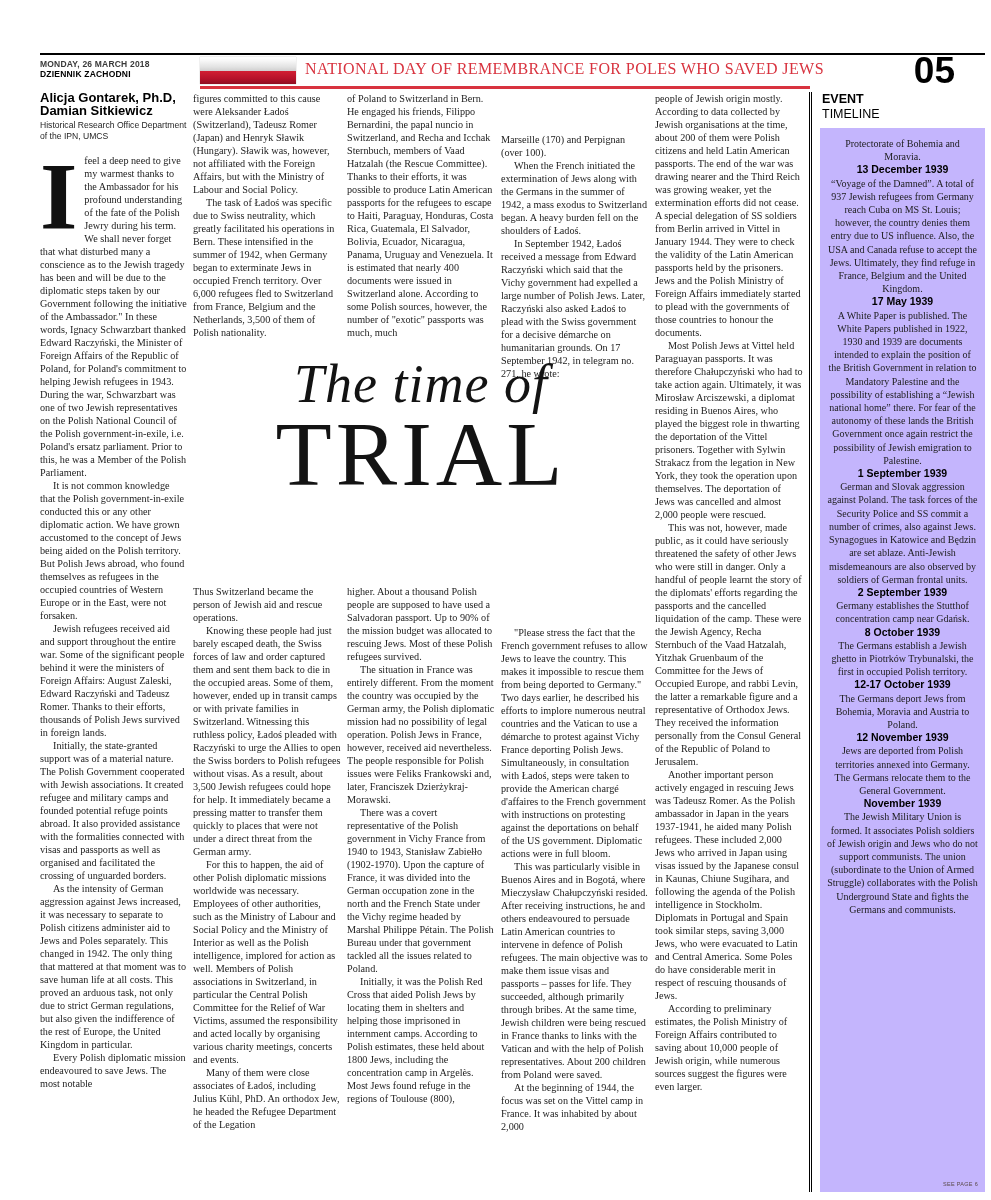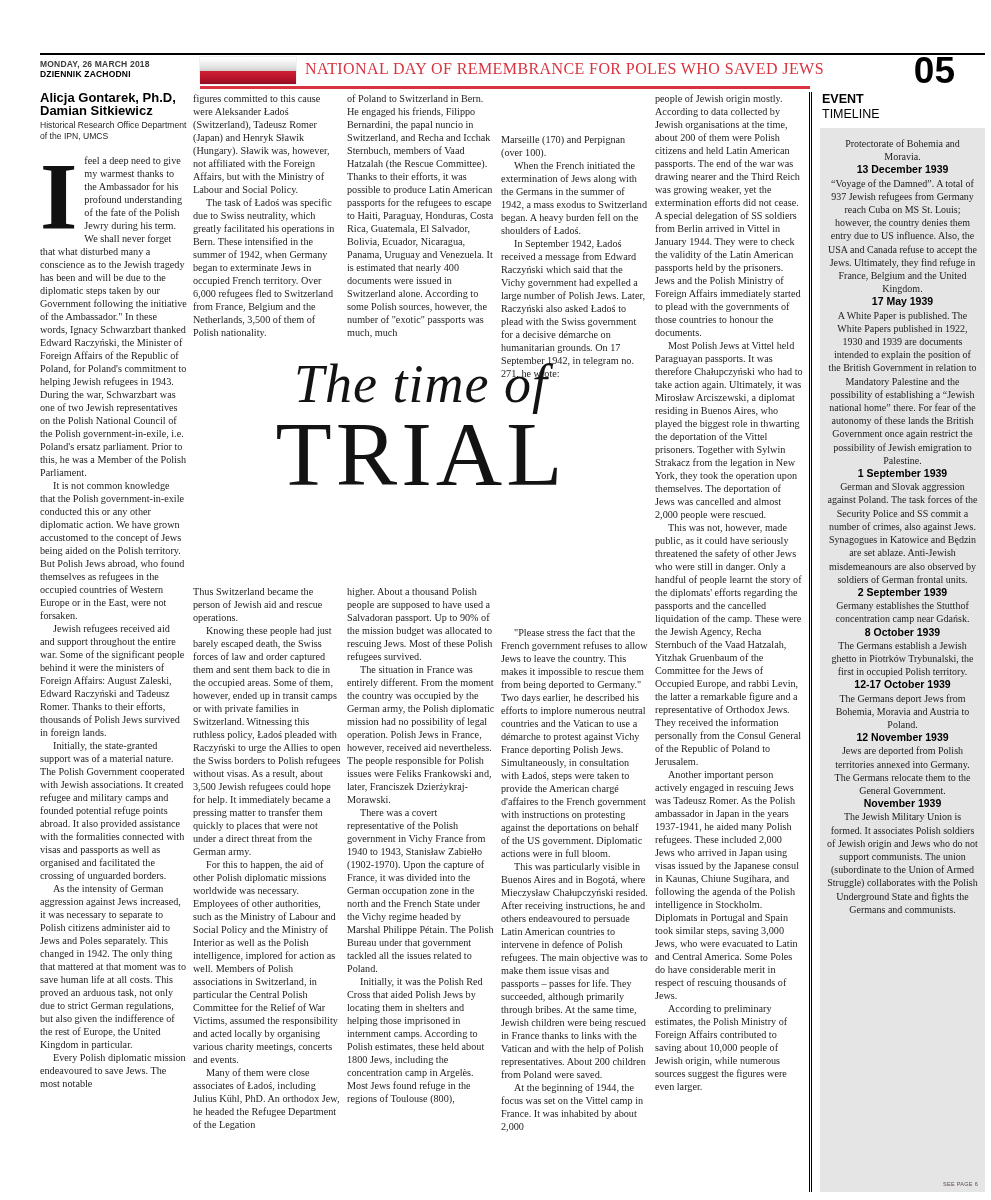--- a/index.html
+++ b/index.html
@@ -39,21 +39,21 @@
   
   .headline{position:absolute;left:150px;top:263px;width:462px;text-align:center;color:#131313;}
   .hl1{font-style:italic;font-size:54px;line-height:58px;letter-spacing:1px;}
   .hl2{font-size:92px;line-height:82px;letter-spacing:4px;font-weight:500;}
   .hlsub{margin-top:15px;font-family:"Liberation Sans",sans-serif;font-size:18.5px;line-height:24px;font-weight:bold;color:#1a1a1a;}
   
   .divider{position:absolute;left:769px;top:0;width:3px;height:1100px;border-left:1.5px solid #000;border-right:1.5px solid #000;box-sizing:border-box;}
   .sidebar{position:absolute;left:780px;top:0;width:165px;height:1103px;}
   .tl-head{font-family:"Liberation Sans",sans-serif;font-size:12.5px;line-height:15px;color:#000000;margin-left:2px;}
   .tl-head .t1{font-weight:bold;}
-  .tl-box{position:absolute;left:0;top:36px;width:165px;height:1064px;background:#e5e5e5;box-sizing:border-box;
+  .tl-box{position:absolute;left:0;top:36px;width:165px;height:1064px;background:#c4b5fd;box-sizing:border-box;
           padding:9px 7px;text-align:center;overflow:hidden;}
   .tl-date{font-family:"Liberation Sans",sans-serif;font-weight:bold;font-size:10.5px;line-height:13.2px;color:#000;}
   .tl-text{font-size:10px;line-height:13.2px;color:#1c1c1c;}
   .tl-footer{position:absolute;right:7px;bottom:5px;font-family:"Liberation Sans",sans-serif;font-size:5.5px;letter-spacing:.3px;color:#5a4a48;}
 </style>
 </head>
 <body>
 
 <div class="page">
 

